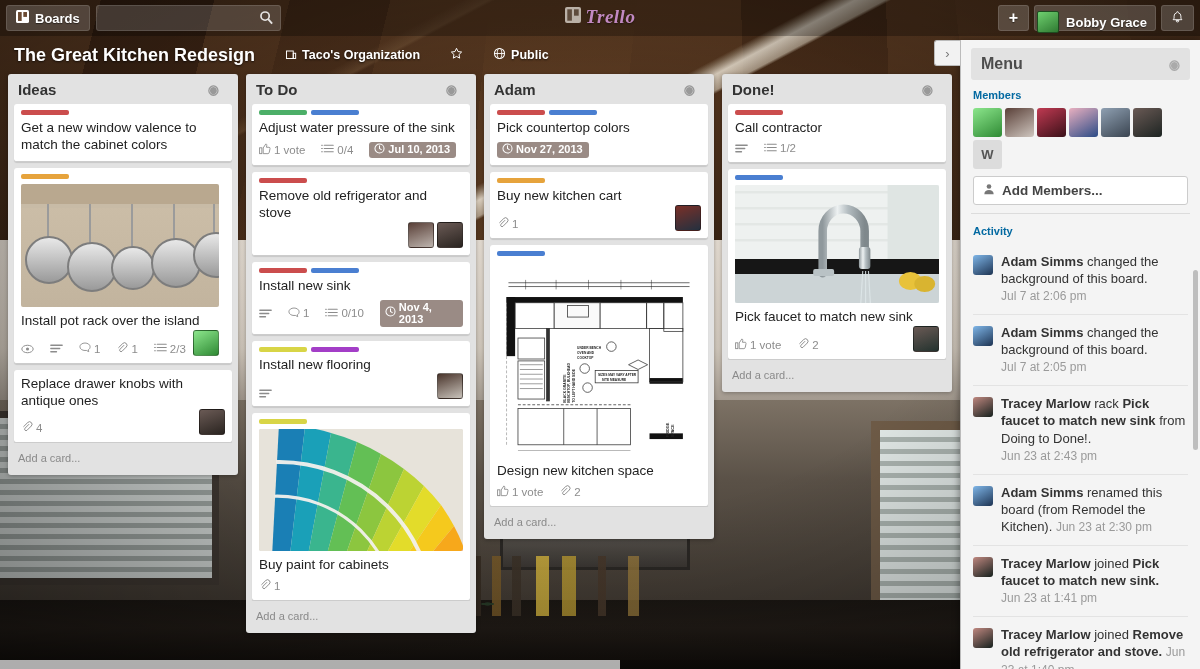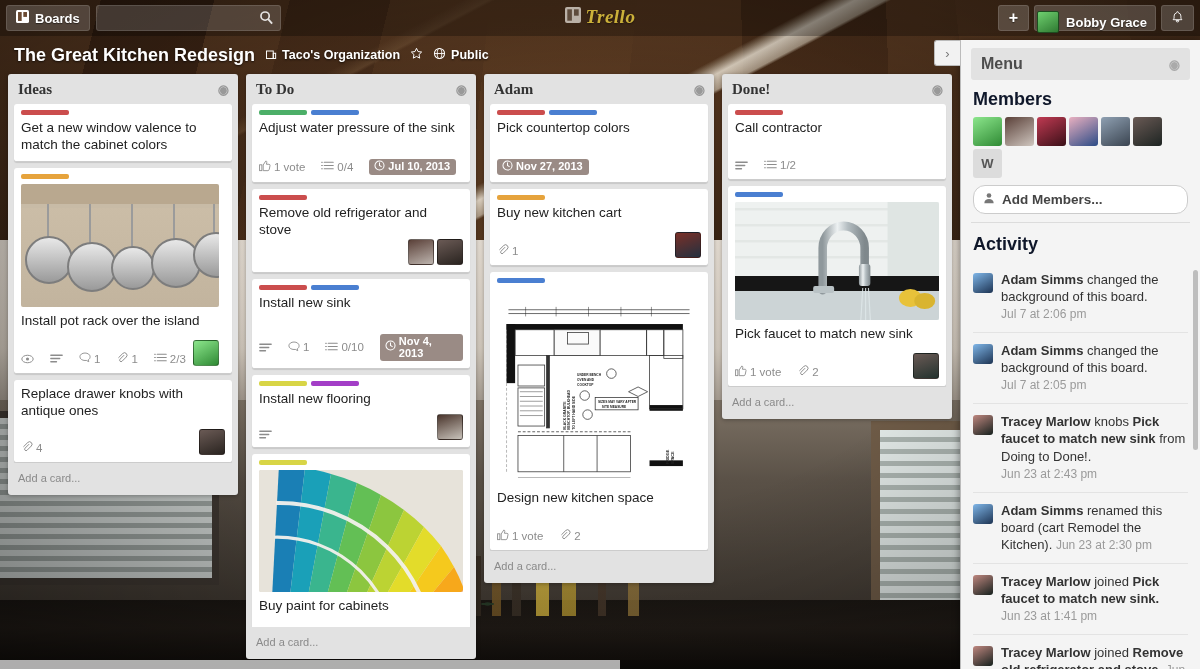--- a/index.html
+++ b/index.html
@@ -95,66 +95,66 @@
   }
   #search-input {
     background:transparent; border:0; outline:0; width:100%;
     color:#fff; font-size:13px; padding:0 24px 0 8px;
     font-family:"Liberation Sans",sans-serif;
   }
   #search-input::placeholder { color: rgba(255,255,255,.55); }
   .search-ico { position:absolute; right:6px; top:4px; color:#fff; opacity:.85; }
   #brand {
     position:absolute; left:0; right:0; top:6px; margin:auto; width:160px;
-    text-align:center; color:#fde047; opacity:.75;
+    text-align:center; color:#f0abfc; opacity:.75;
     font-family:"Liberation Serif", serif; font-style:italic;
     font-size:19px; font-weight:bold; letter-spacing:.5px;
     display:flex; align-items:center; justify-content:center; gap:5px;
     text-shadow:0 1px 2px rgba(0,0,0,.6);
   }
   #topbar-right { margin-left:auto; display:flex; align-items:center; gap:5px; }
   .avatar-sm { width:22px; height:22px; border-radius:2px; }
 
   
   #boardbar {
     position:absolute; left:0; top:36px; width:1200px; height:38px; z-index:35;
-    display:flex; align-items:center; gap:10px; padding:0 14px;
+    display:flex; align-items:center; gap:30px; padding:0 14px;
     color:#fff; text-shadow:0 1px 2px rgba(0,0,0,.65);
   }
   #board-title { font-size:18px; font-weight:bold; }
   .bh-item { display:flex; align-items:center; gap:5px; font-size:12.5px; font-weight:bold; cursor:pointer; }
 
   
   #board {
     position:absolute; left:0; top:74px; width:960px; bottom:10px; z-index:20;
     display:flex; align-items:flex-start; gap:0px; padding-left:8px;
   }
   .list {
     width:232px; margin-right:8px;
     background:#e2e2e2; border-radius:3px;
     box-shadow:0 1px 4px rgba(0,0,0,.3);
     display:flex; flex-direction:column; max-height:100%;
   }
   .list-header {
     display:flex; align-items:center; justify-content:space-between;
-    padding:7px 9px 6px 10px; font-weight:bold; font-size:15px; color:#333;font-family:Liberation Serif, serif;
+    padding:7px 19px 6px 10px; font-weight:bold; font-size:15px; color:#333;
   }
   .list-menu { color:#999; font-size:13px; cursor:pointer; }
   .cards { padding:0 6px; display:flex; flex-direction:column; gap:6px; overflow:hidden; }
   .card {
     background:#fff; border-bottom:1px solid #ccc; border-radius:3px;
     box-shadow:0 1px 1px rgba(0,0,0,.12);
     padding:6px 7px 7px 7px; cursor:pointer;
   }
   .labels { display:flex; gap:4px; margin-bottom:5px; }
   .label { height:5px; width:48px; border-radius:2px; }
   .card-title { font-size:13.5px; color:#222; line-height:1.25; }
   .card-cover { width:100%; display:block; border-radius:2px; }
   .badges {
-    display:flex; align-items:center; gap:16px; margin-top:22px;
+    display:flex; align-items:center; gap:16px; margin-top:5px;
     color:#8c8c8c; font-size:11.5px;
   }
   .badge { display:flex; align-items:center; gap:3px; }
   .badge.due {
     background:#9a8b85; color:#fff; border-radius:3px; padding:1px 6px 2px 5px;
     font-weight:bold; font-size:11px;
   }
   .card-members { display:flex; gap:3px; margin-left:auto; }
   .cm { width:26px; height:26px; border-radius:3px; border:1px solid rgba(0,0,0,.35); }
   .badges-row { display:flex; align-items:flex-end; }
@@ -189,30 +189,30 @@
     background:#f4f4f4; border-left:1px solid #bbb;
     box-shadow:-2px 0 6px rgba(0,0,0,.3);
     display:flex; flex-direction:column; overflow:hidden;
   }
   .sb-head {
     margin:8px 10px 0 10px; background:#e2e2e2; border-radius:3px;
     display:flex; align-items:center; justify-content:space-between;
     padding:7px 10px; font-size:16px; font-weight:bold; color:#4d4d4d;
   }
   .sb-sec { padding:9px 12px 6px 12px; }
-  .sb-h { font-size:18px; font-weight:bold; color:#0f172a; margin-bottom:7px; }
+  .sb-h { font-size:11px; font-weight:bold; color:#0369a1; margin-bottom:7px; }
   .sep { height:1px; background:#dcdcdc; margin:2px 10px; }
   .member-grid { display:flex; flex-wrap:wrap; gap:3px; }
   .mem { width:29px; height:29px; border-radius:3px; position:relative; }
   .mem-w {
     background:#dcdcdc; color:#555; font-weight:bold; font-size:13px;
     display:flex; align-items:center; justify-content:center;
   }
   .add-members {
-    margin-top:7px; background:#fff; border:1px solid #ccc; border-radius:12px;
+    margin-top:7px; background:#fff; border:1px solid #ccc; border-radius:3px;
     padding:6px 9px; font-size:13.5px; font-weight:bold; color:#444;
     display:flex; align-items:center; gap:7px; cursor:pointer;
   }
   #activity { overflow:hidden; flex:1; padding:0 12px 0 12px; }
   .act {
     display:flex; gap:8px; padding:9px 0 9px 0; border-bottom:1px solid #e3e3e3;
   }
   .act-ava { width:20px; height:20px; border-radius:3px; flex:none; margin-top:2px; }
   .act-txt { font-size:13px; line-height:1.32; color:#333; }
   .act-txt b { font-weight:bold; }
@@ -921,28 +921,28 @@
     <div class="act">
       <span class="act-ava" style="background:linear-gradient(150deg,#7fb6e8,#1d3352);"></span>
       <div class="act-txt">
         <b>Adam Simms</b><span> changed the background of this board.</span><br>
         <span class="act-time">Jul 7 at 2:05 pm</span>
       </div>
     </div>
     <div class="act">
       <span class="act-ava" style="background:linear-gradient(150deg,#c08880,#15201d);"></span>
       <div class="act-txt">
-        <b>Tracey Marlow</b><span> knobs </span><b>Pick faucet to match new sink</b><span> from Doing to Done!.</span><br>
+        <b>Tracey Marlow</b><span> rack </span><b>Pick faucet to match new sink</b><span> from Doing to Done!.</span><br>
         <span class="act-time">Jun 23 at 2:43 pm</span>
       </div>
     </div>
     <div class="act">
       <span class="act-ava" style="background:linear-gradient(150deg,#7fb6e8,#1d3352);"></span>
       <div class="act-txt">
-        <b>Adam Simms</b><span> renamed this board (cart Remodel the Kitchen).</span>
+        <b>Adam Simms</b><span> renamed this board (from Remodel the Kitchen).</span>
         <span class="act-time">Jun 23 at 2:30 pm</span>
       </div>
     </div>
     <div class="act">
       <span class="act-ava" style="background:linear-gradient(150deg,#c08880,#15201d);"></span>
       <div class="act-txt">
         <b>Tracey Marlow</b><span> joined </span><b>Pick faucet to match new sink.</b><br>
         <span class="act-time">Jun 23 at 1:41 pm</span>
       </div>
     </div>

